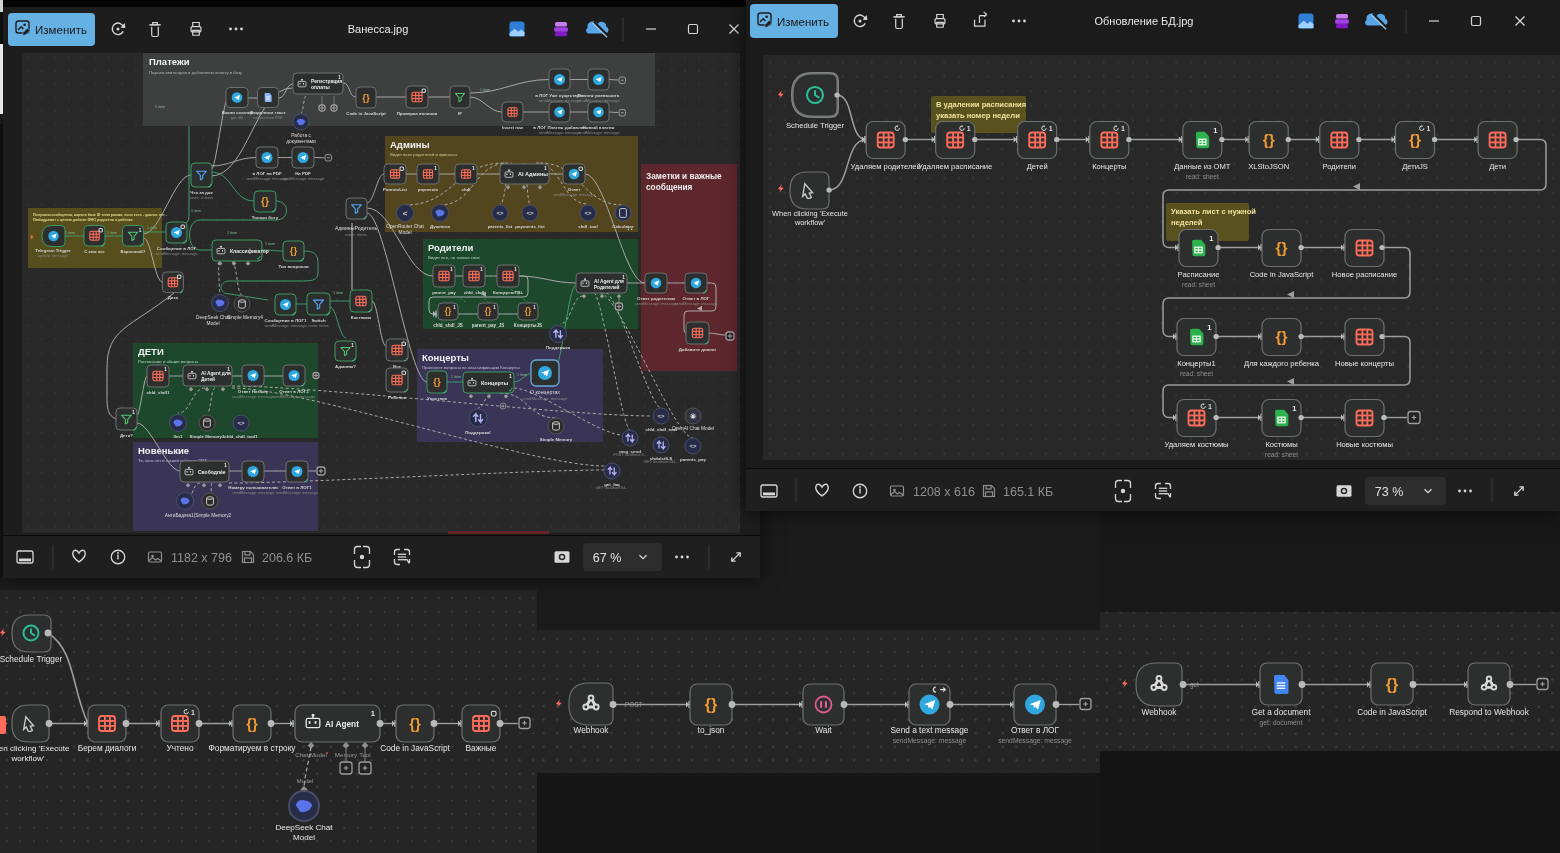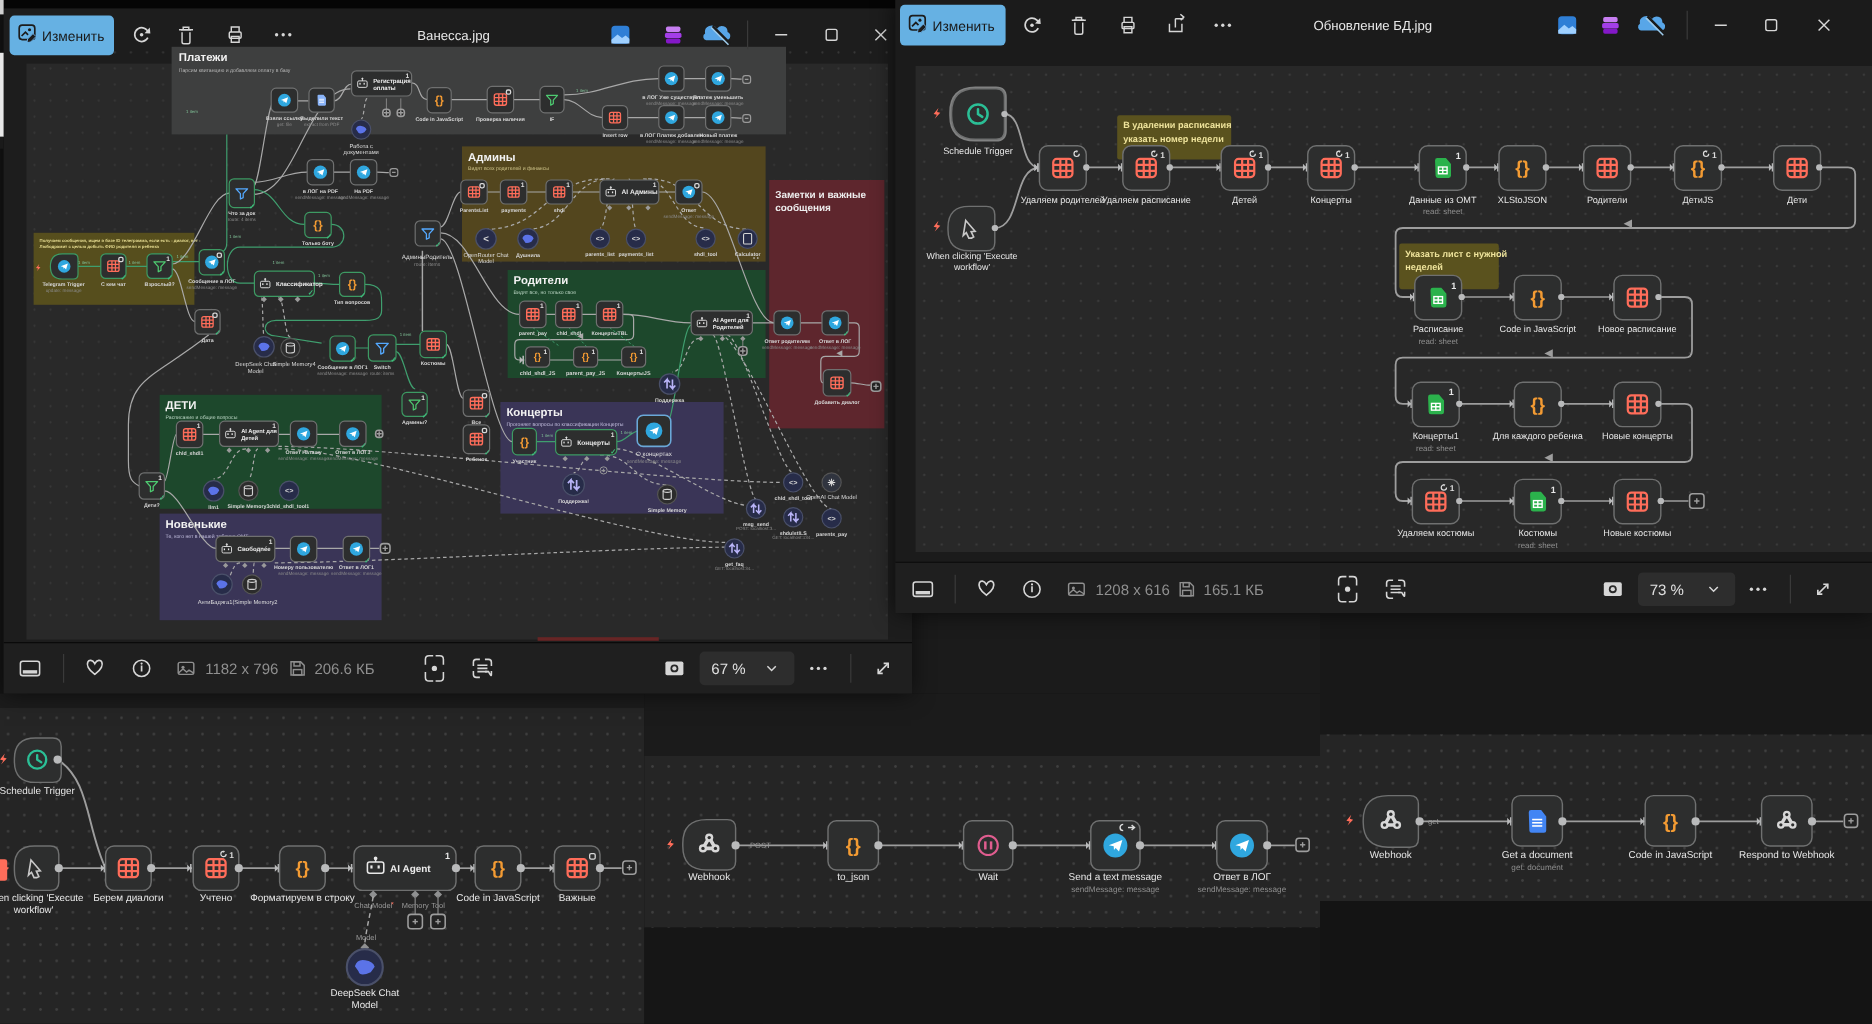--- a/index.html
+++ b/index.html
@@ -292,21 +292,21 @@
     <circle cx="202" cy="173.5" r="3.4" fill="#b9babb"></circle>
     <circle cx="313" cy="173.5" r="3.4" fill="#b9babb"></circle>
     <circle cx="410" cy="173.5" r="3.4" fill="#b9babb"></circle>
   </svg>
 <div class="abs" style="left:3px;top:0px;width:757px;height:578px;background:#1d1d1d;box-shadow:0 0 18px rgba(0,0,0,0.6)"></div>
 <div class="abs" style="left:3px;top:0px;width:757px;height:7px;background:#050505"></div>
 <div class="abs" style="left:0px;top:0px;width:3px;height:12px;background:#cfcfcf"></div>
 <div class="abs" style="left:0px;top:44px;width:3px;height:70px;background:#e8e8e8"></div>
 <div class="abs" style="left:0px;top:114px;width:3px;height:10px;background:#1a1a1a"></div>
 <div class="abs" style="left:22px;top:53px;width:718px;height:480px;background:#292929"></div>
-<div class="abs" style="left:22px;top:37px;width:718px;height:480px;filter:blur(0.45px)">
+<div class="abs" style="left:22px;top:51px;width:718px;height:480px;filter:blur(0.45px)">
     <svg width="718" height="480" viewBox="0 0 718 480" xmlns="http://www.w3.org/2000/svg">
       <defs>
         <pattern id="dp4" width="13.4" height="13.4" patternUnits="userSpaceOnUse">
           <circle cx="6.7" cy="6.7" r="0.9" fill="#383838"></circle>
         </pattern>
       </defs>
       <rect x="0" y="0" width="718" height="480" fill="url(#dp4)"></rect>
       <rect x="121" y="2" width="512" height="73" fill="#3e3f3f"></rect>
       <text x="127" y="14" font-size="9.5" fill="#f2f2f2" text-anchor="start" font-weight="bold" font-family="Liberation Sans">Платежи</text>
       <text x="127" y="23" font-size="4.3" fill="#b5b5b5" text-anchor="start" font-weight="normal" font-family="Liberation Sans">Парсим квитанцию и добавляем оплату в базу</text>

